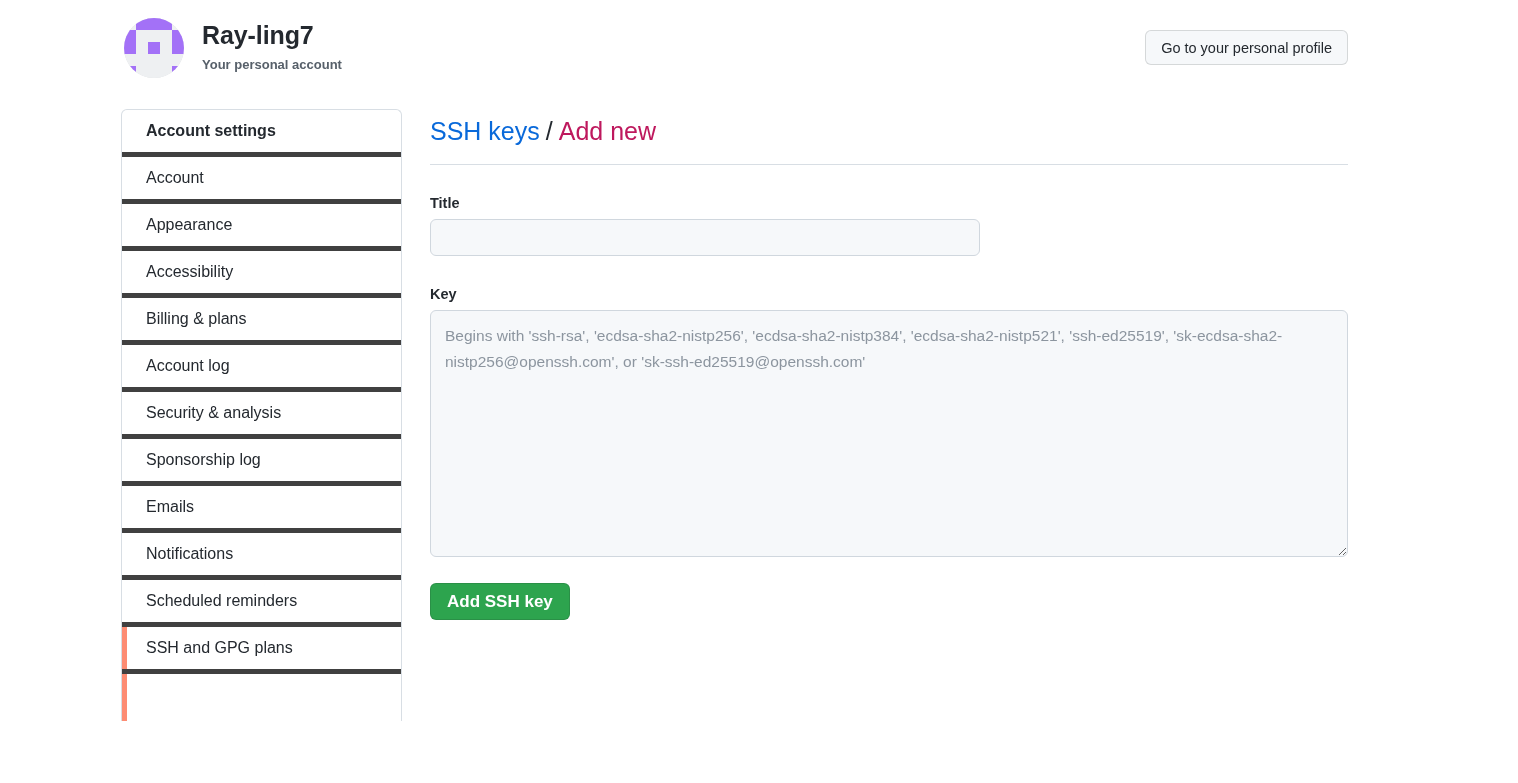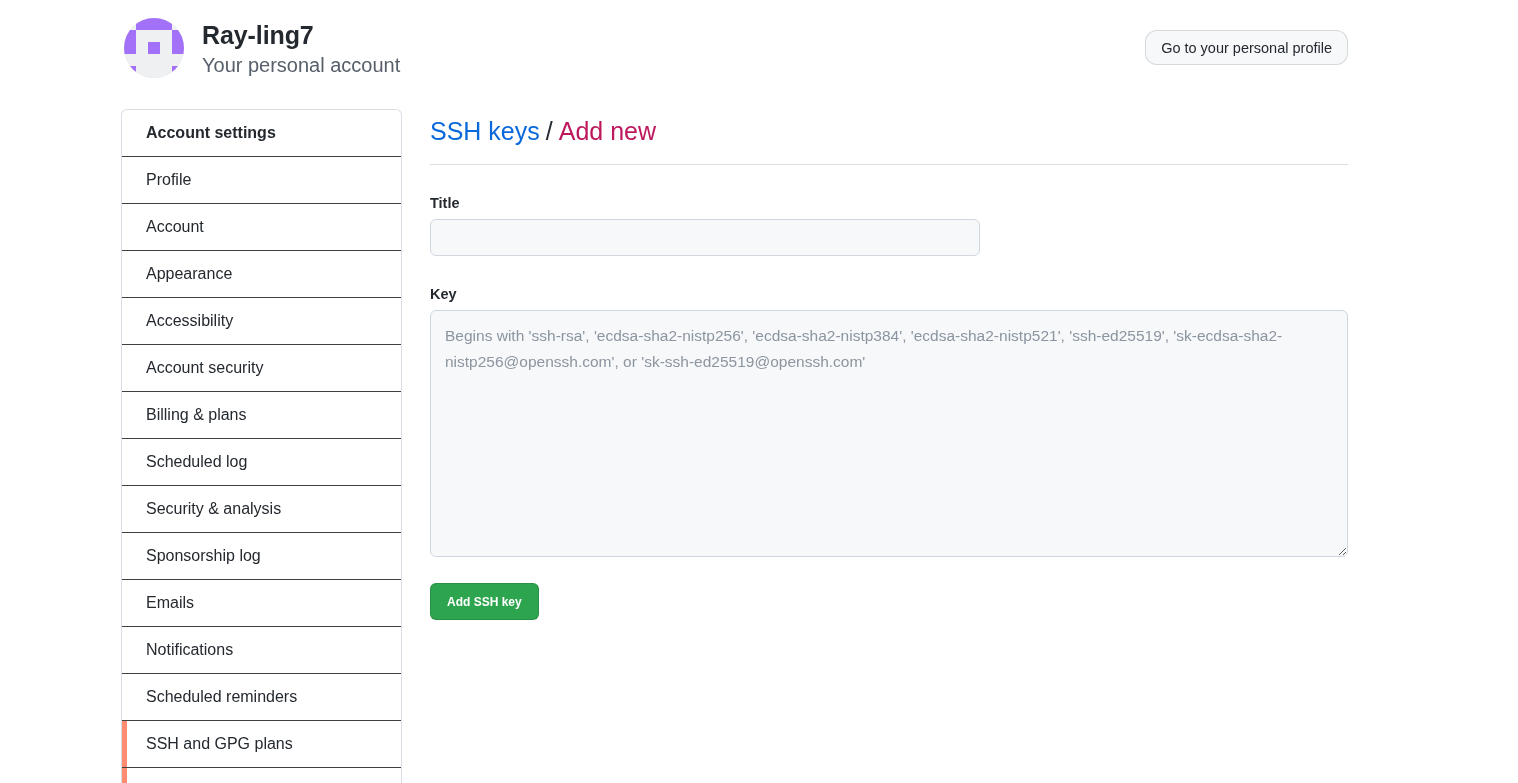--- a/index.html
+++ b/index.html
@@ -52,40 +52,41 @@
     font-weight: bold;
     line-height: 30px;
     letter-spacing: -0.1px;
     color: #24292f;
     white-space: nowrap;
   }
   .acct-sub {
     position: absolute;
     left: 202px;
     top: 54px;
-    font-size: 20px;
+    font-size: 13px;
     line-height: 22px;
     color: #57606a;
     white-space: nowrap;
+    font-weight: bold;
   }
 
   .profile-btn {
     position: absolute;
     right: 170px;
     top: 30px;
     height: 35px;
     padding: 0 15px;
     display: flex;
     align-items: center;
     font-family: "Liberation Sans", sans-serif;
     font-size: 14.5px;
     color: #24292f;
     background: #f6f8fa;
     border: 1px solid rgba(27,31,36,0.15);
-    border-radius: 12px;
+    border-radius: 6px;
     cursor: pointer;
     white-space: nowrap;
   }
 
   
   .sidebar {
     position: absolute;
     left: 121px;
     top: 109px;
     width: 279px;
@@ -96,21 +97,21 @@
     overflow: hidden;
   }
   .nav-item {
     position: relative;
     height: 47px;
     display: flex;
     align-items: center;
     padding-left: 24px;
     font-size: 16px;
     color: #24292f;
-    border-bottom: 1px solid #404040;
+    border-bottom: 5px solid #404040;
     box-sizing: border-box;
     cursor: pointer;
     white-space: nowrap;
   }
   .nav-item.header-row {
     font-weight: bold;
     cursor: default;
   }
   .nav-item.active::before {
     content: "";
@@ -196,21 +197,21 @@
     outline: none;
     resize: vertical;
   }
   .key-area::placeholder { color: #8c959f; }
 
   .submit-btn {
     margin-top: 26px;
     height: 37px;
     padding: 0 16px;
     font-family: "Liberation Sans", sans-serif;
-    font-size: 12px;
+    font-size: 17px;
     font-weight: bold;
     color: #ffffff;
     background: #2da44e;
     border: 1px solid rgba(27,31,36,0.15);
     border-radius: 6px;
     cursor: pointer;
     white-space: nowrap;
   }
 </style>
 </head>
@@ -236,27 +237,25 @@
 
     <div class="acct-name">Ray-ling7</div>
     <div class="acct-sub">Your personal account</div>
 
     <button class="profile-btn">Go to your personal profile</button>
   </div>
 
   <nav class="sidebar">
     <div class="nav-item header-row">Account settings</div>
 
-    <div class="nav-item">Profile</div>
     <div class="nav-item">Account</div>
     <div class="nav-item">Appearance</div>
     <div class="nav-item">Accessibility</div>
-    <div class="nav-item">Account security</div>
     <div class="nav-item">Billing &amp; plans</div>
-    <div class="nav-item">Scheduled log</div>
+    <div class="nav-item">Account log</div>
     <div class="nav-item">Security &amp; analysis</div>
     <div class="nav-item">Sponsorship log</div>
     <div class="nav-item">Emails</div>
     <div class="nav-item">Notifications</div>
     <div class="nav-item">Scheduled reminders</div>
     <div class="nav-item active">SSH and GPG plans</div>
     <div class="nav-item active truncated"></div>
   </nav>
 
   <main class="main">

